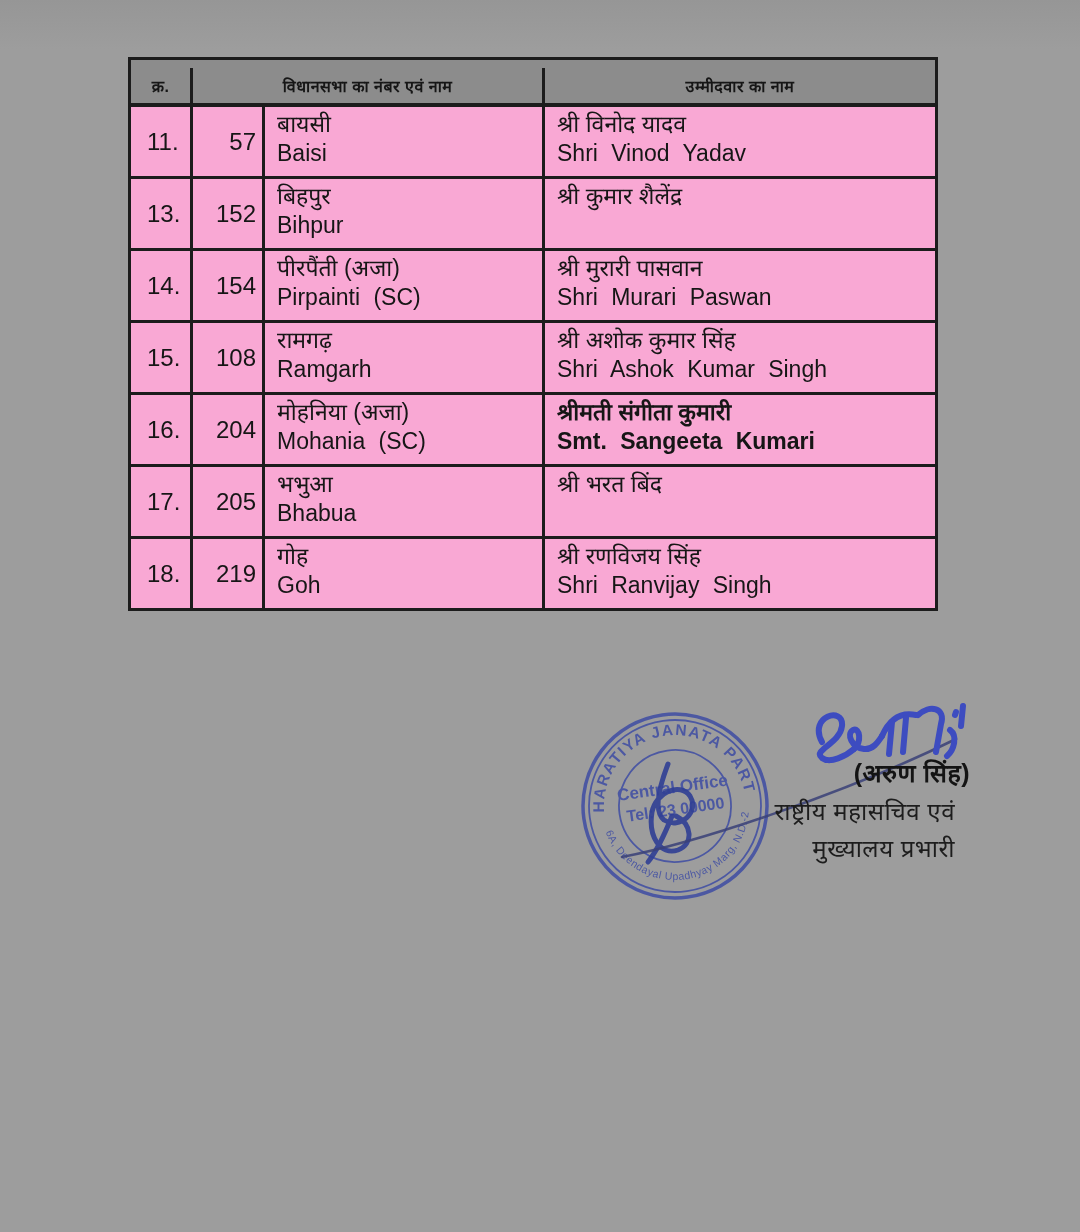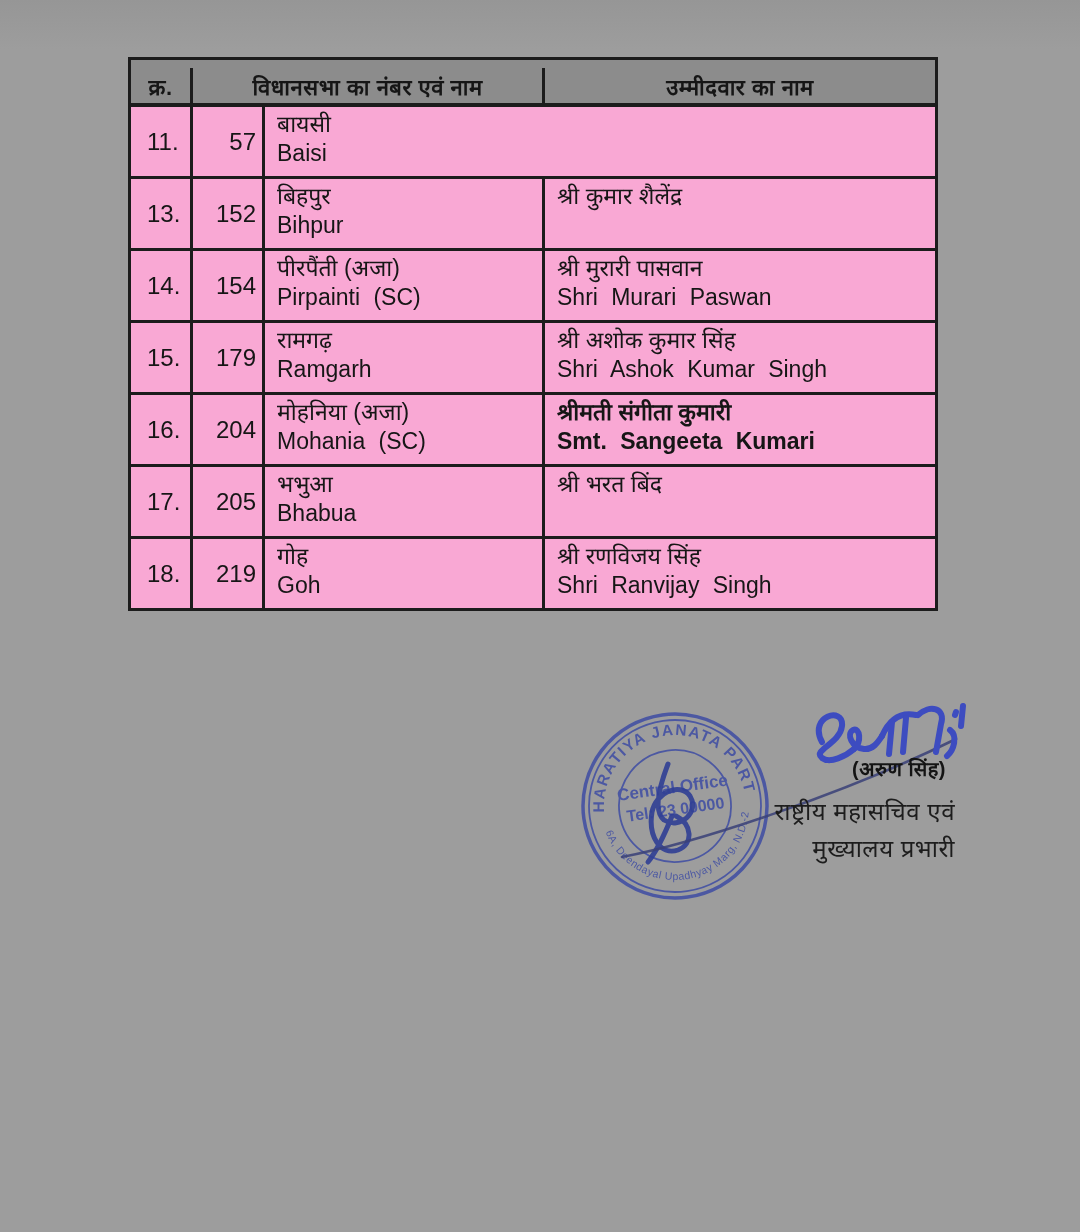--- a/index.html
+++ b/index.html
@@ -15,21 +15,21 @@
   .table{
     position:absolute;left:128px;top:57px;width:810px;
     border:3px solid #1c1c1c;background:#a3a3a3;box-sizing:border-box;
   }
   .thead{
     display:grid;grid-template-columns:62px 352px 1fr;
     height:43px;background:#8c8c8c;border-bottom:4px solid #1c1c1c;
   }
   .thead .hcell{
     display:flex;align-items:center;justify-content:center;
-    font-weight:bold;font-size:22px;letter-spacing:.5px;
+    font-weight:bold;font-size:16px;letter-spacing:.5px;
     border-right:3px solid #1c1c1c;
     margin-top:8px;
   }
   .thead .hcell:last-child{border-right:none;}
   .trow{
     display:grid;grid-template-columns:62px 72px 280px 1fr;
     height:69px;border-bottom:3px solid #1c1c1c;background:#f9a8d4;
   }
   .trow:last-child{border-bottom:none;}
   .cell{border-right:3px solid #1c1c1c;box-sizing:border-box;overflow:hidden;}
@@ -37,22 +37,22 @@
   .cell.serial{display:flex;align-items:center;padding-left:16px;font-size:24px;}
   .cell.number{display:flex;align-items:center;justify-content:flex-end;padding-right:6px;font-size:24px;}
   .cell.twolines{display:flex;flex-direction:column;justify-content:space-between;padding:4px 12px 10px 12px;}
   .line-hi{font-size:23px;line-height:26px;}
   .line-en{font-size:23px;line-height:25px;word-spacing:.3em;}
   .trow.bold .cell.candidate .line-hi,
   .trow.bold .cell.candidate .line-en{font-weight:bold;}
 
   
   .sig-name{
-    position:absolute;top:755px;right:134px;
-    font-size:20px;font-weight:bold;letter-spacing:.5px;color:#141414;
+    position:absolute;top:755px;right:110px;
+    font-size:25px;font-weight:bold;letter-spacing:.5px;color:#141414;
   }
   .sig-title1{
     position:absolute;top:794px;right:125px;
     font-size:24px;color:#1d1d1d;letter-spacing:.5px;
   }
   .sig-title2{
     position:absolute;top:831px;right:125px;
     font-size:24px;color:#1d1d1d;letter-spacing:.5px;
   }
 
@@ -71,20 +71,24 @@
       <div class="hcell">उम्मीदवार का नाम</div>
     </div>
     <div id="tbody">
         <div class="trow">
       <div class="cell serial">11.</div>
       <div class="cell number">57</div>
       <div class="cell twolines">
         <span class="line-hi">बायसी</span>
         <span class="line-en">Baisi</span>
       </div>
+      <div class="cell twolines candidate">
+        <span class="line-hi">श्री विनोद यादव</span>
+        <span class="line-en">Shri Vinod Yadav</span>
+      </div>
     </div>
         <div class="trow">
       <div class="cell serial">13.</div>
       <div class="cell number">152</div>
       <div class="cell twolines">
         <span class="line-hi">बिहपुर</span>
         <span class="line-en">Bihpur</span>
       </div>
       <div class="cell twolines candidate">
         <span class="line-hi">श्री कुमार शैलेंद्र</span>
@@ -97,21 +101,21 @@
         <span class="line-hi">पीरपैंती (अजा)</span>
         <span class="line-en">Pirpainti (SC)</span>
       </div>
       <div class="cell twolines candidate">
         <span class="line-hi">श्री मुरारी पासवान</span>
         <span class="line-en">Shri Murari Paswan</span>
       </div>
     </div>
         <div class="trow">
       <div class="cell serial">15.</div>
-      <div class="cell number">179</div>
+      <div class="cell number">108</div>
       <div class="cell twolines">
         <span class="line-hi">रामगढ़</span>
         <span class="line-en">Ramgarh</span>
       </div>
       <div class="cell twolines candidate">
         <span class="line-hi">श्री अशोक कुमार सिंह</span>
         <span class="line-en">Shri Ashok Kumar Singh</span>
       </div>
     </div>
         <div class="trow bold">

